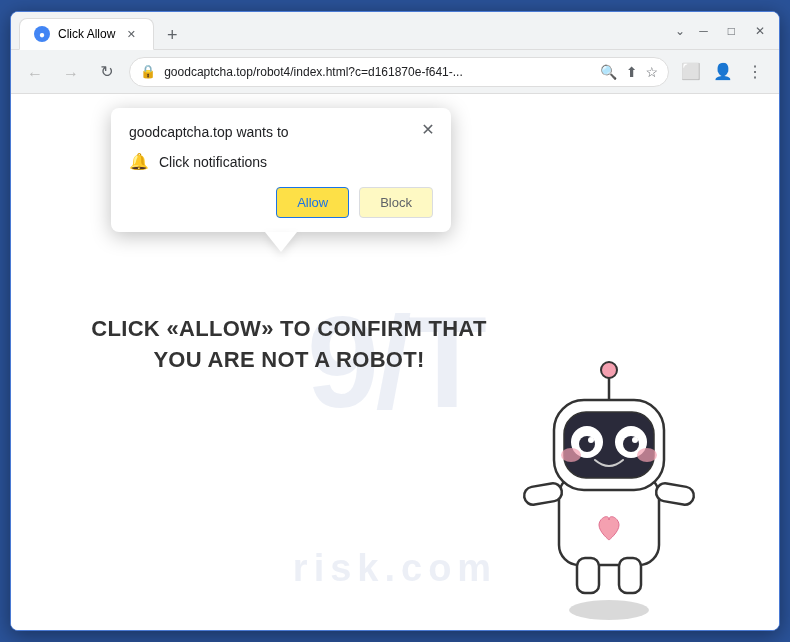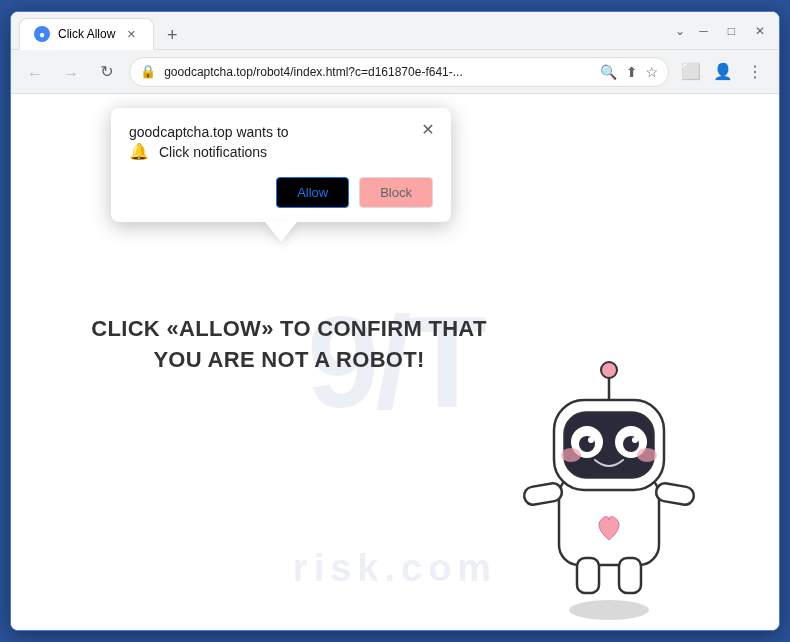--- a/index.html
+++ b/index.html
@@ -217,21 +217,21 @@
       font-size: 16px;
       width: 22px;
       height: 22px;
       display: flex;
       align-items: center;
       justify-content: center;
     }
     .popup-title {
       font-size: 14px;
       color: #202124;
-      margin-bottom: 2px;
+      margin-bottom: 12px;
       padding-right: 20px;
     }
     .popup-notification-row {
       display: flex;
       align-items: center;
       gap: 10px;
       margin-bottom: 16px;
       color: #202124;
       font-size: 14px;
     }
@@ -248,26 +248,26 @@
       padding: 7px 20px;
       border-radius: 4px;
       font-size: 13px;
       cursor: pointer;
       border: 1px solid;
       font-weight: 500;
     }
     .btn-allow {
       color: #1a73e8;
       border-color: #1a73e8;
-      background: #000000;
+      background: #fde047;
     }
     .btn-block {
       color: #5f6368;
       border-color: #dadce0;
-      background: #fca5a5;
+      background: #fef9c3;
     }
     
     .popup-tail {
       position: absolute;
       bottom: -20px;
       left: 50%;
       transform: translateX(-50%);
       width: 0;
       height: 0;
       border-left: 16px solid transparent;

